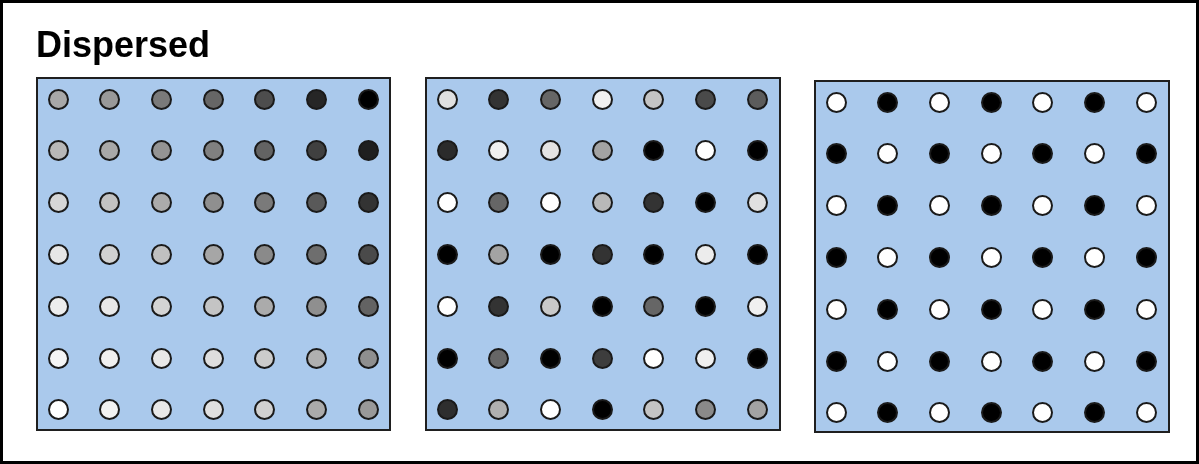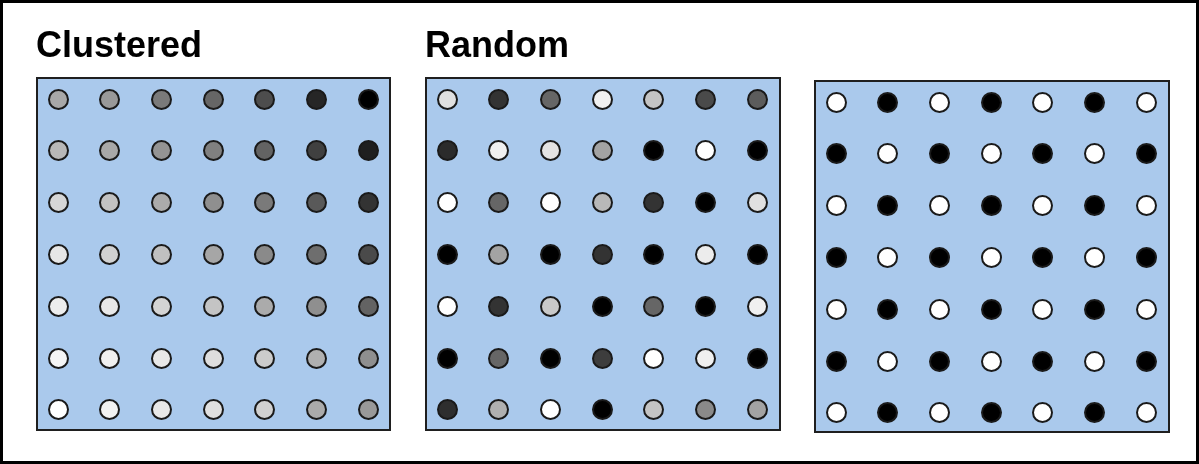--- a/index.html
+++ b/index.html
@@ -59,21 +59,21 @@
     border: 2px solid #1a1a1a;
     box-sizing: content-box;
   }
 </style>
 </head>
 <body>
 
 <div class="figure">
 
   <div class="panel p1">
-    <div class="panel-title">Clustered</div>
+    <div class="panel-title">Dispersed</div>
     <div class="square">
         <div class="dot" style="left: 9.5px; top: 9.5px; background: rgb(168, 168, 168); border-color: rgb(26, 26, 26);"></div>
         <div class="dot" style="left: 61.2px; top: 9.5px; background: rgb(153, 153, 153); border-color: rgb(26, 26, 26);"></div>
         <div class="dot" style="left: 112.9px; top: 9.5px; background: rgb(122, 122, 122); border-color: rgb(26, 26, 26);"></div>
         <div class="dot" style="left: 164.6px; top: 9.5px; background: rgb(102, 102, 102); border-color: rgb(26, 26, 26);"></div>
         <div class="dot" style="left: 216.3px; top: 9.5px; background: rgb(77, 77, 77); border-color: rgb(26, 26, 26);"></div>
         <div class="dot" style="left: 268px; top: 9.5px; background: rgb(38, 38, 38); border-color: rgb(26, 26, 26);"></div>
         <div class="dot" style="left: 319.7px; top: 9.5px; background: rgb(0, 0, 0); border-color: rgb(26, 26, 26);"></div>
         <div class="dot" style="left: 9.5px; top: 61.3px; background: rgb(184, 184, 184); border-color: rgb(26, 26, 26);"></div>
         <div class="dot" style="left: 61.2px; top: 61.3px; background: rgb(168, 168, 168); border-color: rgb(26, 26, 26);"></div>
@@ -114,21 +114,20 @@
         <div class="dot" style="left: 61.2px; top: 320.3px; background: rgb(242, 242, 242); border-color: rgb(26, 26, 26);"></div>
         <div class="dot" style="left: 112.9px; top: 320.3px; background: rgb(232, 232, 232); border-color: rgb(26, 26, 26);"></div>
         <div class="dot" style="left: 164.6px; top: 320.3px; background: rgb(224, 224, 224); border-color: rgb(26, 26, 26);"></div>
         <div class="dot" style="left: 216.3px; top: 320.3px; background: rgb(209, 209, 209); border-color: rgb(26, 26, 26);"></div>
         <div class="dot" style="left: 268px; top: 320.3px; background: rgb(171, 171, 171); border-color: rgb(26, 26, 26);"></div>
         <div class="dot" style="left: 319.7px; top: 320.3px; background: rgb(153, 153, 153); border-color: rgb(26, 26, 26);"></div>
       </div>
   </div>
 
   <div class="panel p2">
-    <div class="panel-title">Random</div>
     <div class="square">
         <div class="dot" style="left: 9.5px; top: 9.5px; background: rgb(224, 224, 224); border-color: rgb(26, 26, 26);"></div>
         <div class="dot" style="left: 61.2px; top: 9.5px; background: rgb(51, 51, 51); border-color: rgb(26, 26, 26);"></div>
         <div class="dot" style="left: 112.9px; top: 9.5px; background: rgb(102, 102, 102); border-color: rgb(26, 26, 26);"></div>
         <div class="dot" style="left: 164.6px; top: 9.5px; background: rgb(240, 240, 240); border-color: rgb(26, 26, 26);"></div>
         <div class="dot" style="left: 216.3px; top: 9.5px; background: rgb(196, 196, 196); border-color: rgb(26, 26, 26);"></div>
         <div class="dot" style="left: 268px; top: 9.5px; background: rgb(74, 74, 74); border-color: rgb(26, 26, 26);"></div>
         <div class="dot" style="left: 319.7px; top: 9.5px; background: rgb(92, 92, 92); border-color: rgb(26, 26, 26);"></div>
         <div class="dot" style="left: 9.5px; top: 61.3px; background: rgb(43, 43, 43); border-color: rgb(26, 26, 26);"></div>
         <div class="dot" style="left: 61.2px; top: 61.3px; background: rgb(240, 240, 240); border-color: rgb(26, 26, 26);"></div>

